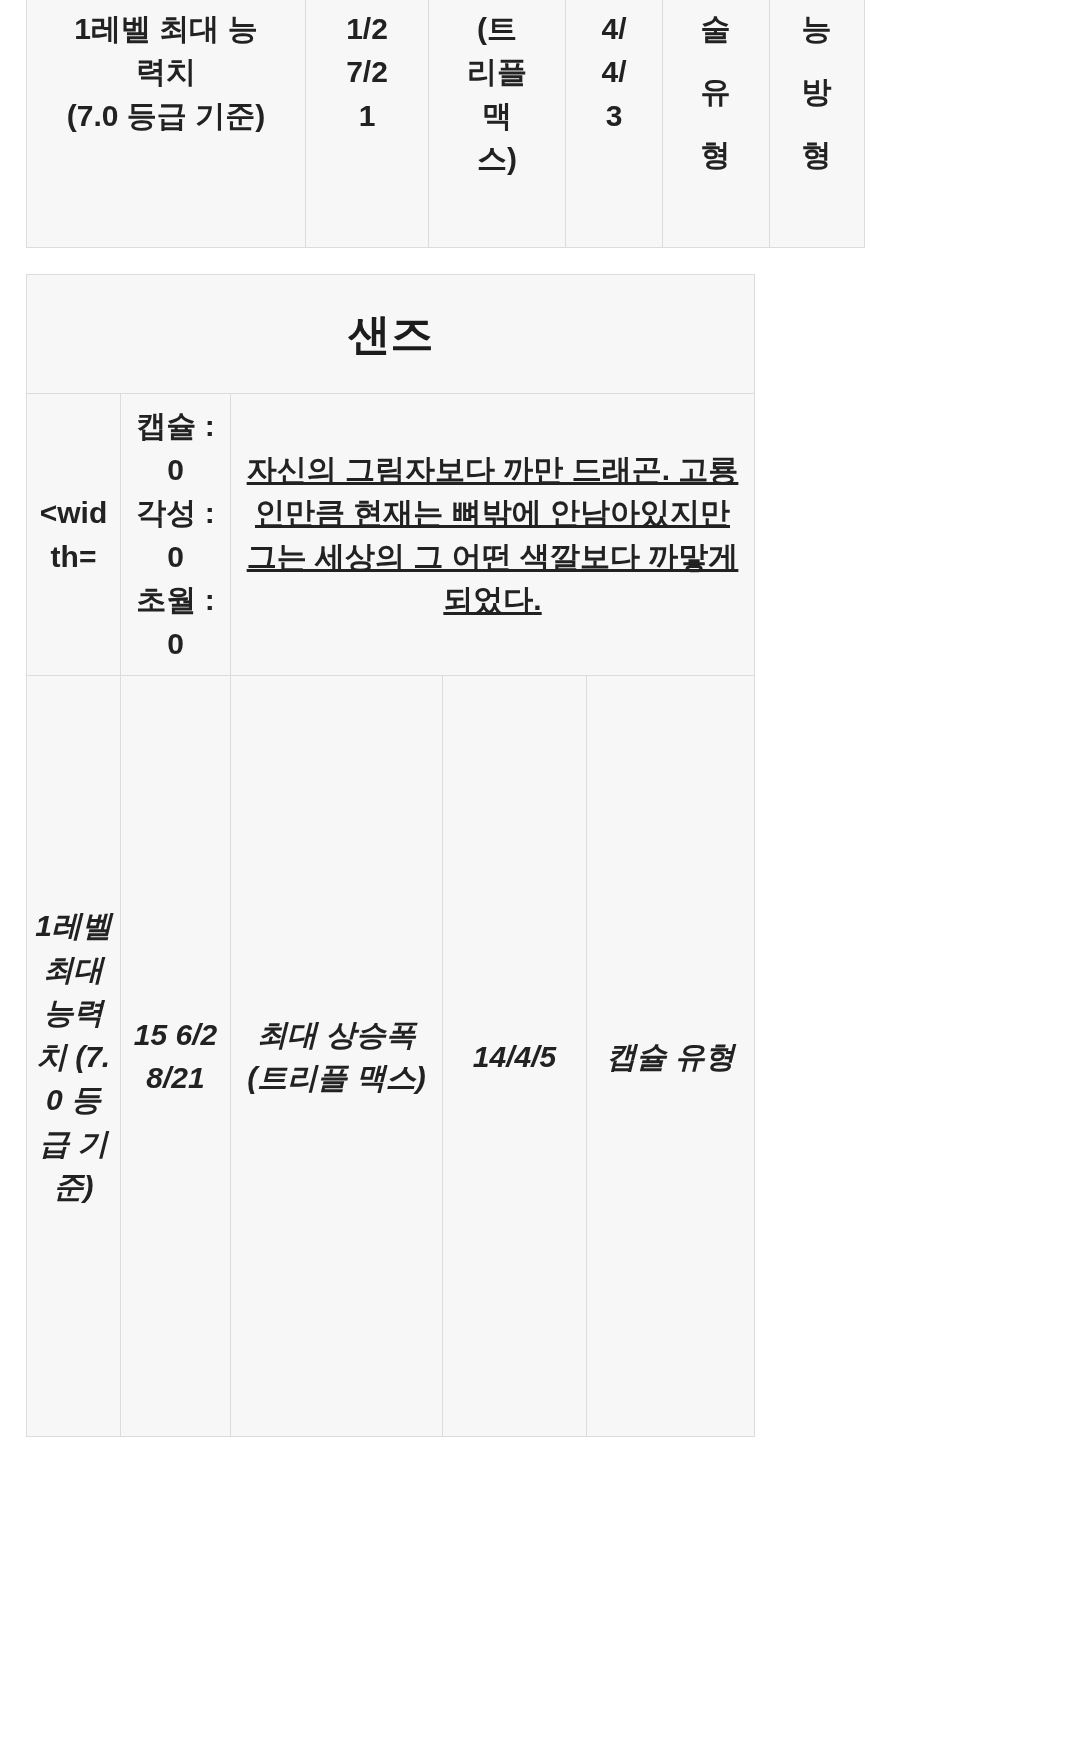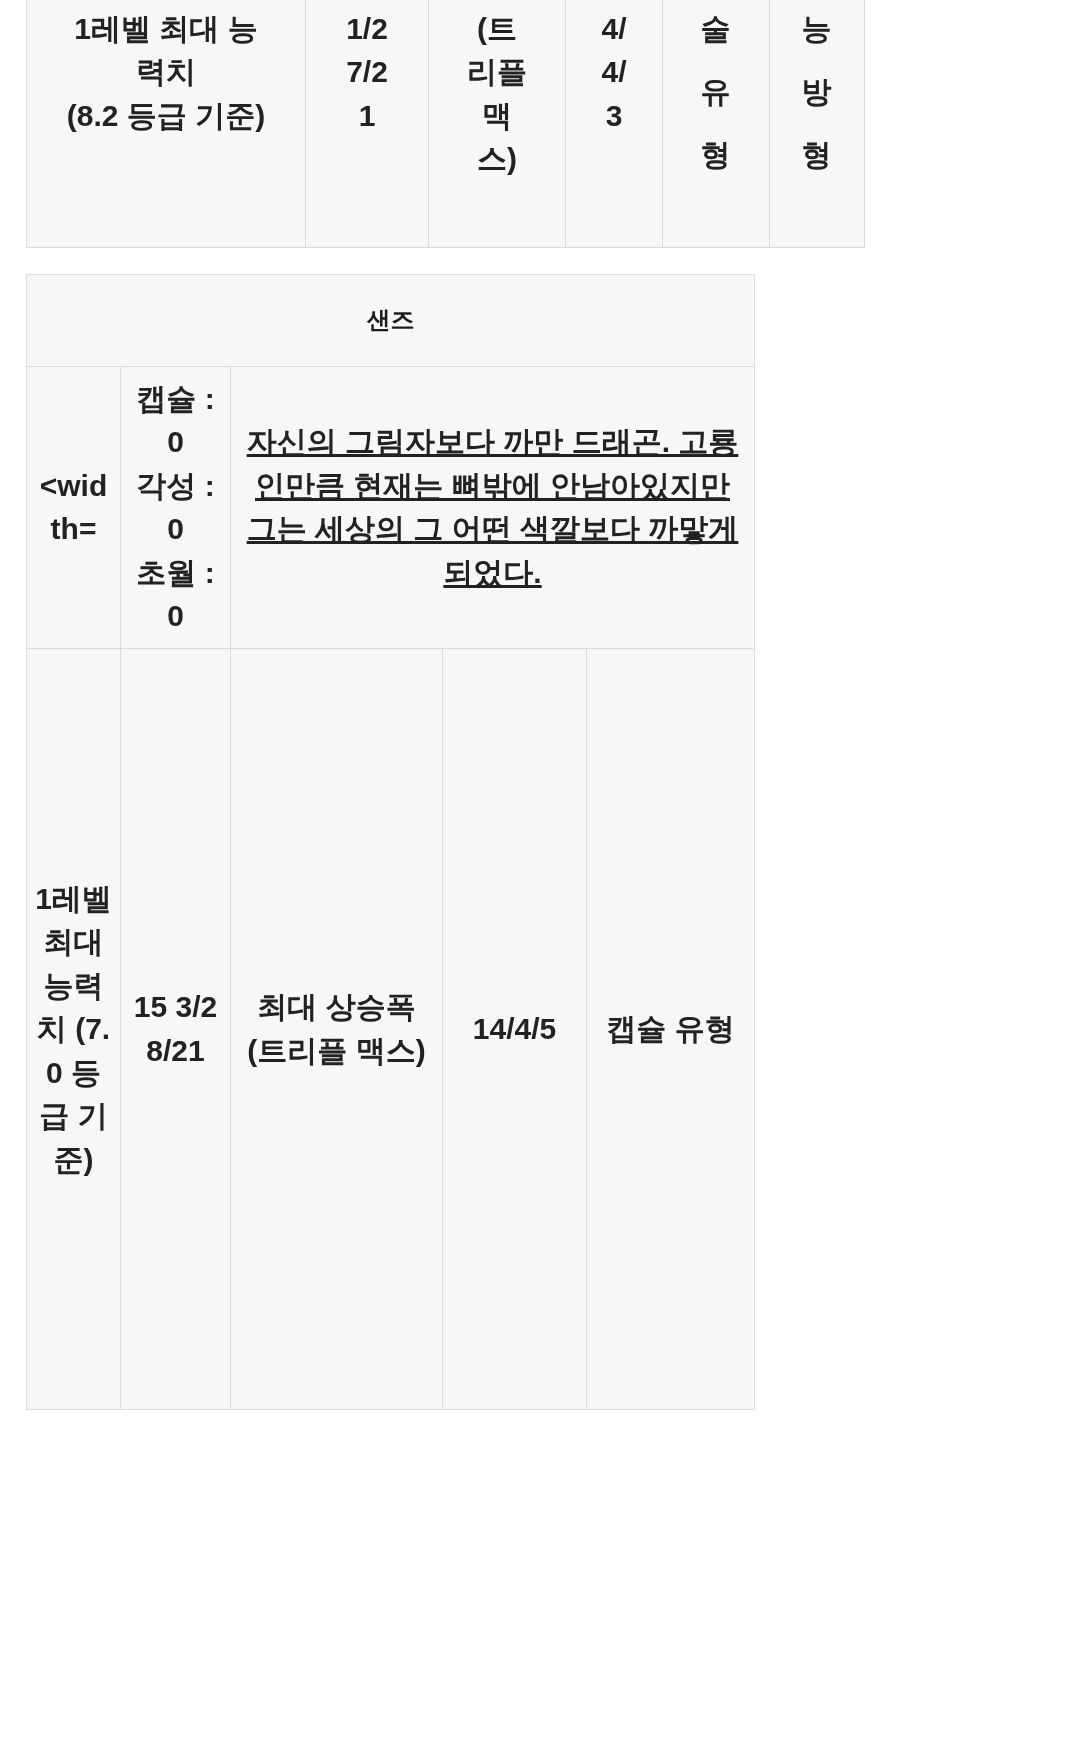--- a/index.html
+++ b/index.html
@@ -65,21 +65,21 @@
   }
 
   
   .table-sans {
     position: absolute;
     left: 26px;
     top: 274px;
     width: 728px;
   }
   .sans-title td {
-    font-size: 24px;
+    font-size: 43px;
     font-weight: 700;
     padding: 28px 8px;
     color: #1c1c1c;
     background: #f7f7f7;
     margin-left: 32px;
   }
   .col-a { width: 94px; }
   .col-b { width: 110px; }
   .col-c { width: 212px; }
   .col-d { width: 144px; }
@@ -113,34 +113,34 @@
     line-height: 1.62;
     word-break: break-all;
     padding: 18px 10px;
   }
   .cell-plain {
     font-weight: 400;
   }
   .cell-bold {
     font-weight: 700;
   }
-  .row-2 td { height: 740px; }
+  .row-2 td { height: 740px; font-style: italic; }
 </style>
 </head>
 <body>
 
 <div class="page">
 
   <table class="doc-table table-top">
     <tbody>
       <tr>
         <td class="c-top-1">
           <div>1레벨 최대 능</div>
           <div>력치</div>
-          <div>(8.2 등급 기준)</div>
+          <div>(7.0 등급 기준)</div>
         </td>
         <td class="c-top-2">
           <div style="white-space:pre-line">1/2
 7/2
 1</div>
         </td>
         <td class="c-top-3 cell-plain">
           <div style="white-space:pre-line">폭
 (트
 리플
@@ -180,21 +180,21 @@
         </td>
         <td class="cell-capsule">
           <span style="white-space:pre-line">캡슐 : 0
 각성 : 0
 초월 : 0</span>
         </td>
         <td class="cell-desc" colspan="3">자신의 그림자보다 까만 드래곤. 고룡인만큼 현재는 뼈밖에 안남아있지만 그는 세상의 그 어떤 색깔보다 까맣게 되었다.</td>
       </tr>
       <tr class="row-2">
         <td class="cell-level">1레벨 최대 능력치 (7.0 등급 기준)</td>
-        <td class="cell-bold">15 3/28/21</td>
+        <td class="cell-bold">15 6/28/21</td>
         <td class="cell-plain">최대 상승폭 (트리플 맥스)</td>
         <td class="cell-bold">14/4/5</td>
         <td class="cell-plain">캡슐 유형</td>
       </tr>
     </tbody>
   </table>
 
 </div>
 
 </body></html>

